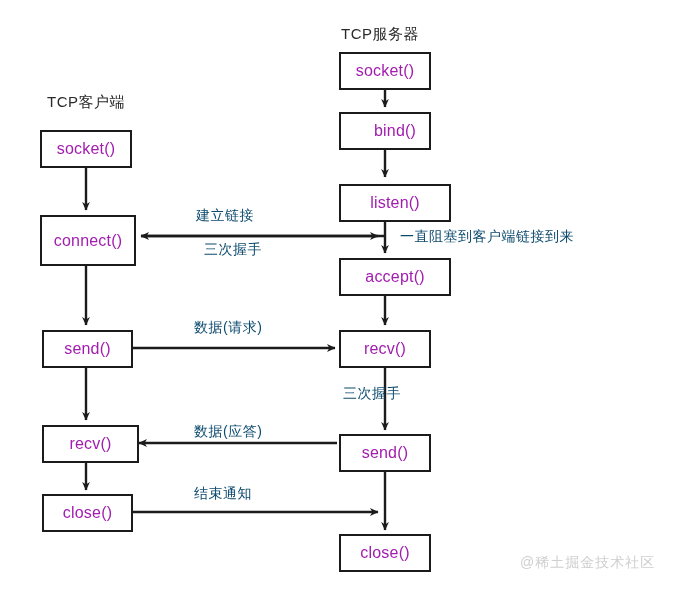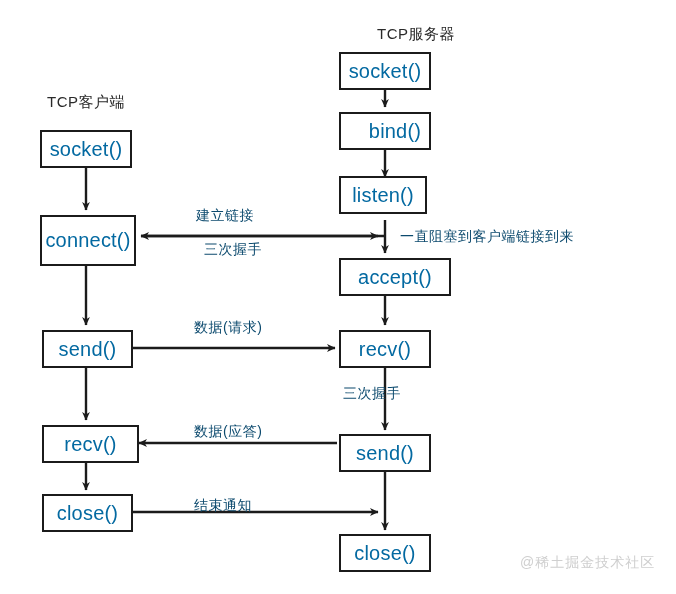--- a/index.html
+++ b/index.html
@@ -25,22 +25,22 @@
     height: 594px;
   }
   .node {
     position: absolute;
     box-sizing: border-box;
     border: 2px solid #1b1b1b;
     background: #ffffff;
     display: flex;
     align-items: center;
     justify-content: center;
-    font-size: 20px;
-    color: #0369a1;
+    font-size: 16px;
+    color: #a21caf;
     letter-spacing: 0.2px;
     z-index: 3;
   }
   .col-title {
     position: absolute;
     font-size: 15px;
     color: #2a2a2a;
     white-space: nowrap;
     z-index: 3;
     letter-spacing: 0.5px;
@@ -92,39 +92,39 @@
 
       <path d="M133,348 L335,348" marker-end="url(#ah)"></path>
 
       <path d="M337,443 L139,443" marker-end="url(#ah)"></path>
 
       <path d="M133,512 L378,512" marker-end="url(#ah)"></path>
     </g>
   </svg>
 
   <div class="col-title" style="left:47px; top:93px;">TCP客户端</div>
-  <div class="col-title" style="left:341px; top:25px;margin-left:36px;">TCP服务器</div>
+  <div class="col-title" style="left:341px; top:25px;">TCP服务器</div>
 
   <div class="node" style="left:40px; top:130px; width:92px; height:38px;">socket()</div>
   <div class="node" style="left:40px; top:215px; width:96px; height:51px;">connect()</div>
   <div class="node" style="left:42px; top:330px; width:91px; height:38px;">send()</div>
   <div class="node" style="left:42px; top:425px; width:97px; height:38px;">recv()</div>
   <div class="node" style="left:42px; top:494px; width:91px; height:38px;">close()</div>
 
   <div class="node" style="left:339px; top:52px; width:92px; height:38px;">socket()</div>
   <div class="node" style="left:339px; top:112px; width:92px; height:38px;padding-left:20px;">bind()</div>
-  <div class="node" style="left:339px; top:176px; width:88px; height:38px;">listen()</div>
+  <div class="node" style="left:339px; top:184px; width:112px; height:38px;">listen()</div>
   <div class="node" style="left:339px; top:258px; width:112px; height:38px;">accept()</div>
   <div class="node" style="left:339px; top:330px; width:92px; height:38px;">recv()</div>
   <div class="node" style="left:339px; top:434px; width:92px; height:38px;">send()</div>
   <div class="node" style="left:339px; top:534px; width:92px; height:38px;">close()</div>
 
   <div class="edge-label" style="left:196px; top:207px;">建立链接</div>
   <div class="edge-label" style="left:204px; top:241px;">三次握手</div>
   <div class="edge-label" style="left:400px; top:228px;">一直阻塞到客户端链接到来</div>
   <div class="edge-label" style="left:194px; top:319px;">数据(请求)</div>
   <div class="edge-label" style="left:343px; top:385px;">三次握手</div>
   <div class="edge-label" style="left:194px; top:423px;">数据(应答)</div>
-  <div class="edge-label" style="left:194px; top:485px;margin-top:12px;">结束通知</div>
+  <div class="edge-label" style="left:194px; top:485px;">结束通知</div>
 
   <div class="watermark" style="left:520px; top:554px;">@稀土掘金技术社区</div>
 
 </div>
 
 </body></html>

